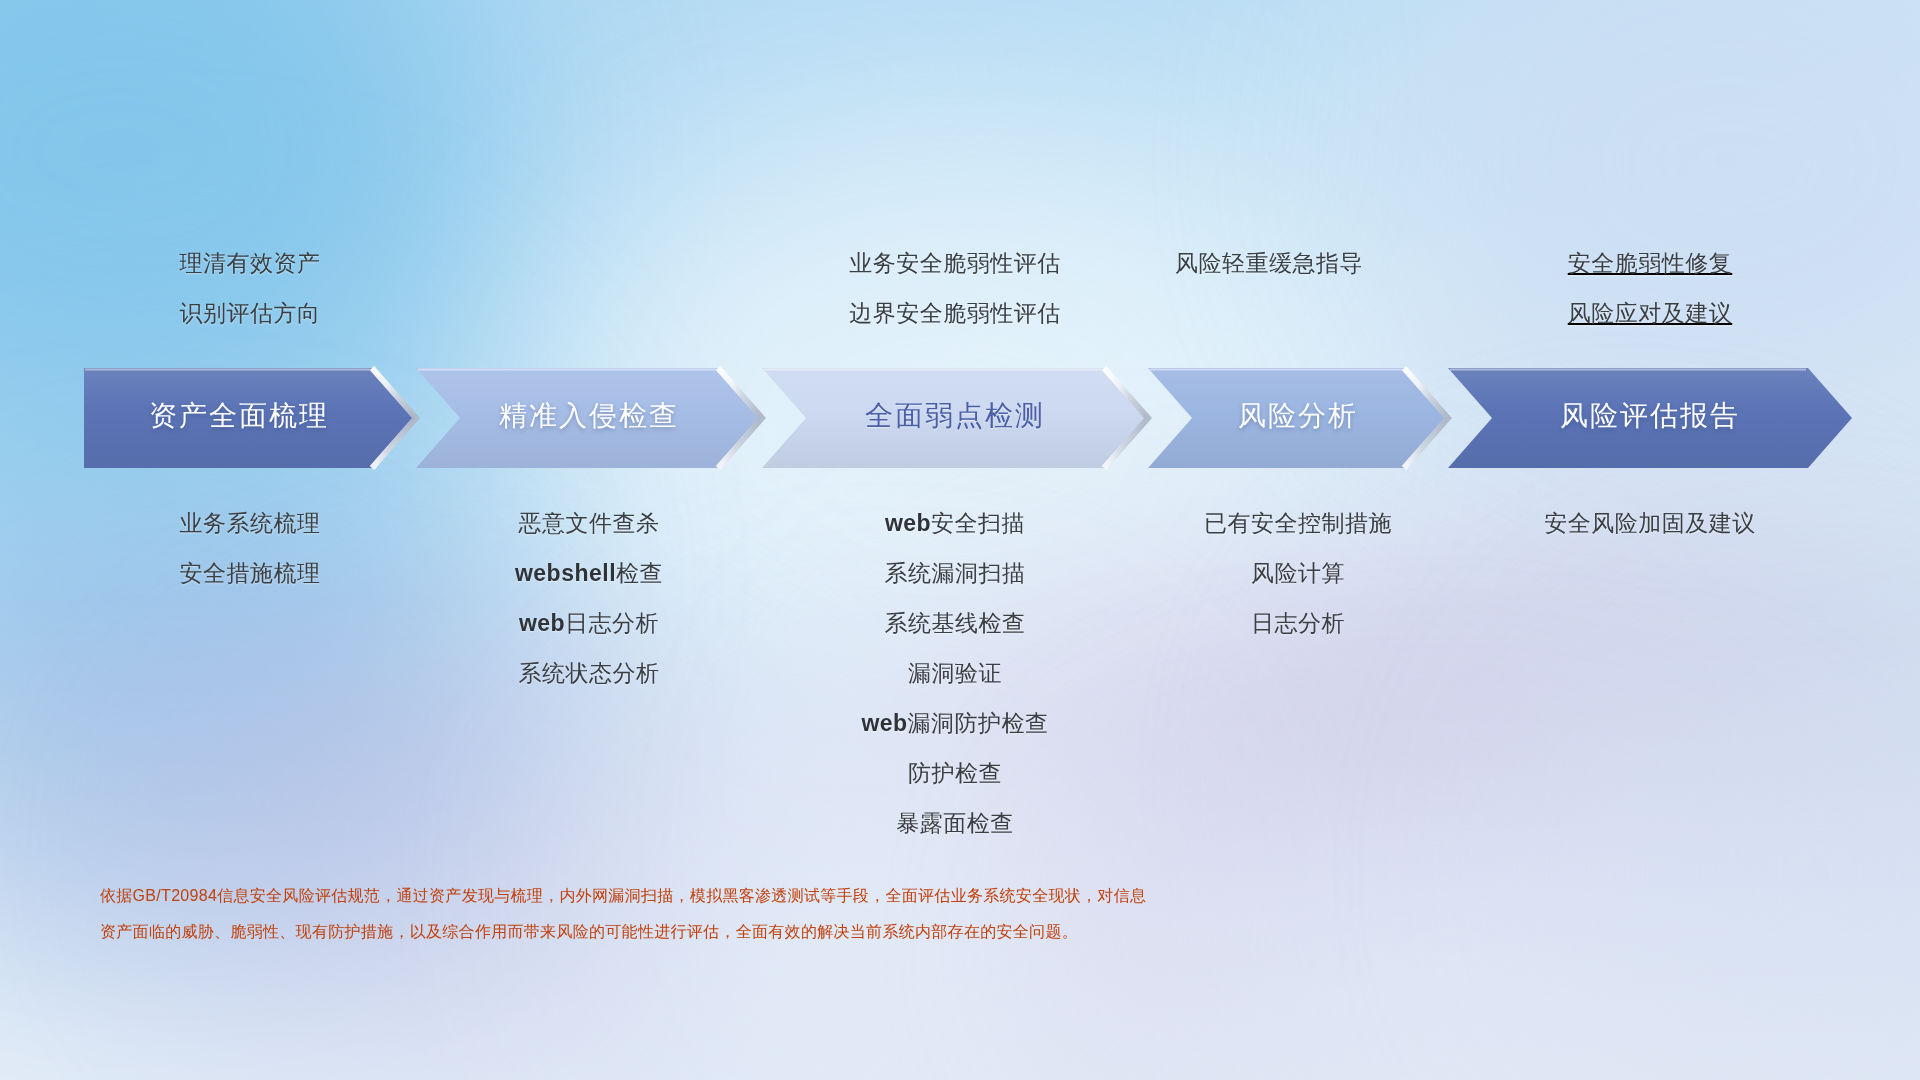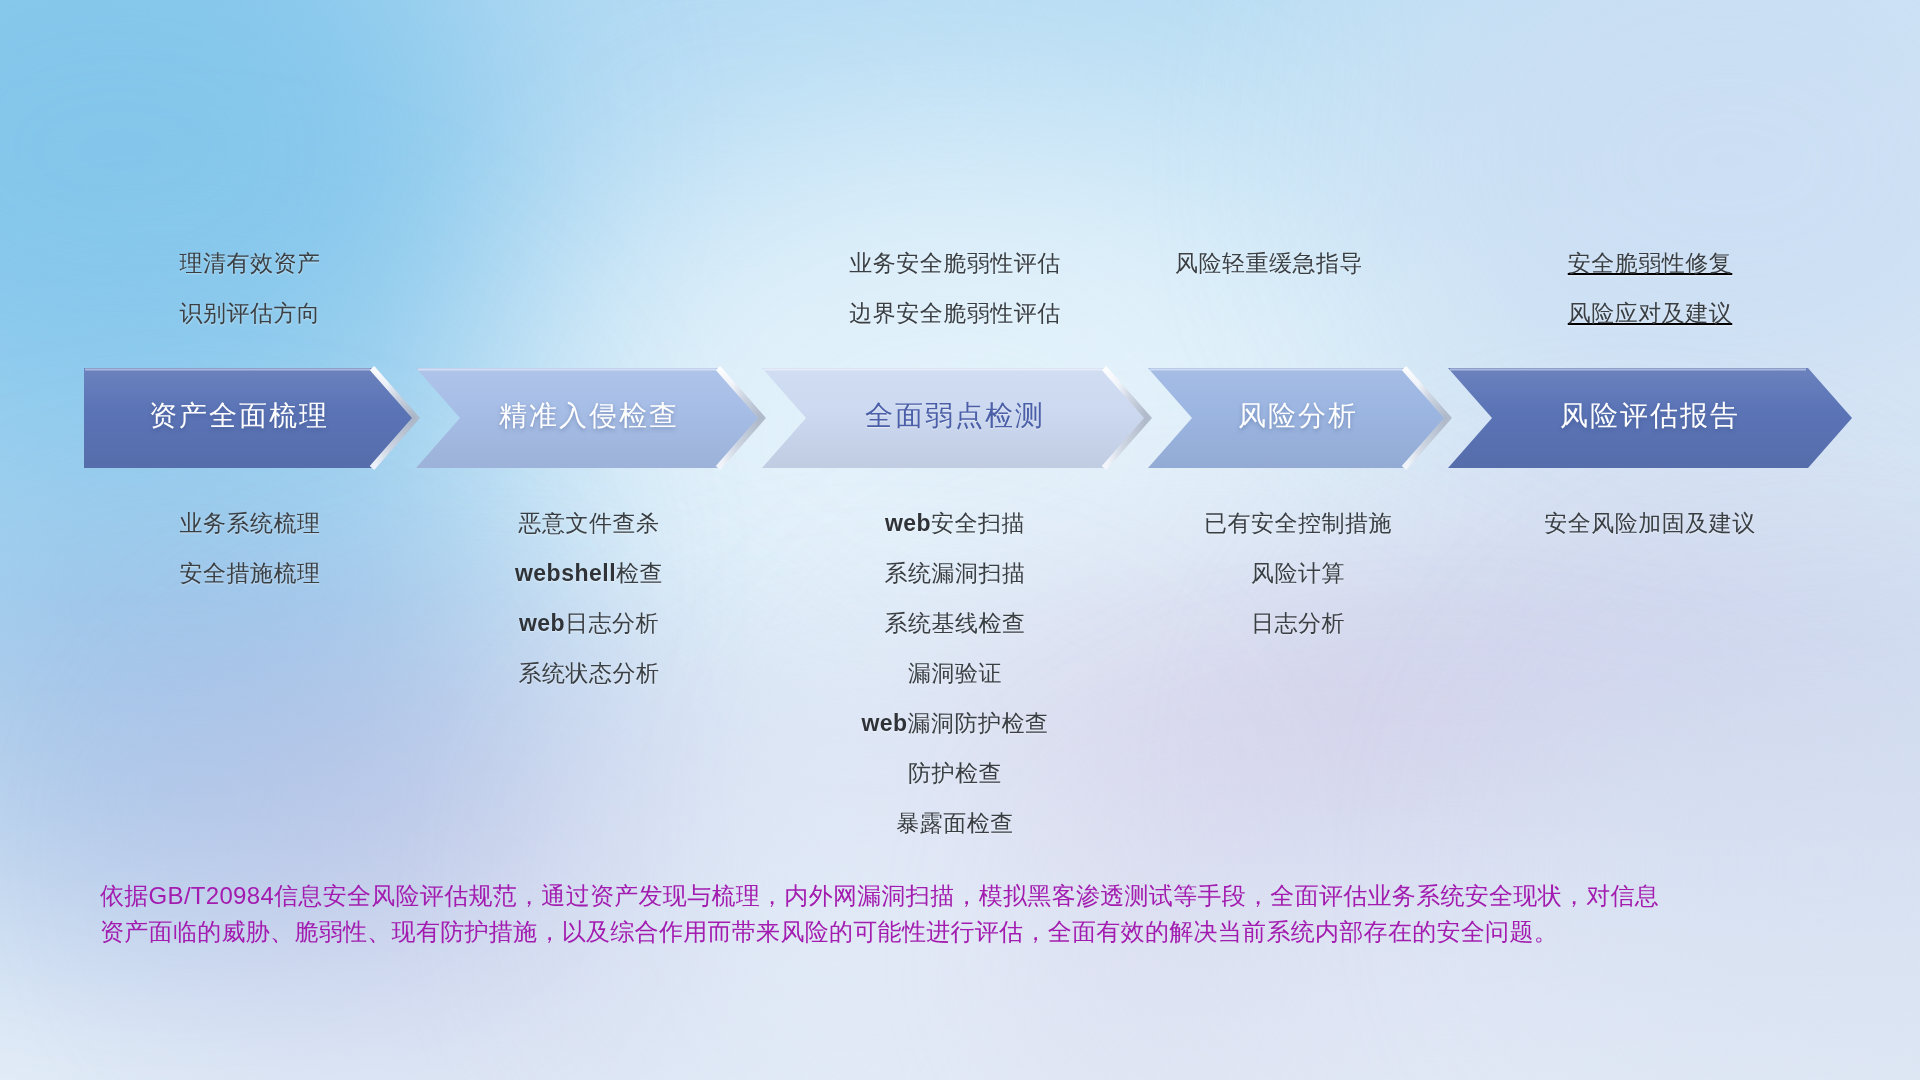--- a/index.html
+++ b/index.html
@@ -70,22 +70,22 @@
     white-space:nowrap;
     pointer-events:none;
   }
   .cl-light{ color:#ffffff; text-shadow:0 2px 4px rgba(40,60,110,.35); }
   .cl-dark{ color:#4b5fa8; text-shadow:0 1px 1px rgba(255,255,255,.55); }
 
   
   #footer{
     position:absolute;
     left:100px; top:878px; width:1620px;
-    color:#a21caf;
-    font-size:24px;
+    color:#c2410c;
+    font-size:16px;
     line-height:36px;
     letter-spacing:.3px;
   }
 </style>
 </head>
 <body>
 
 <div id="bg">
   <div class="bgbase"></div>
   <div class="blob b12"></div>

